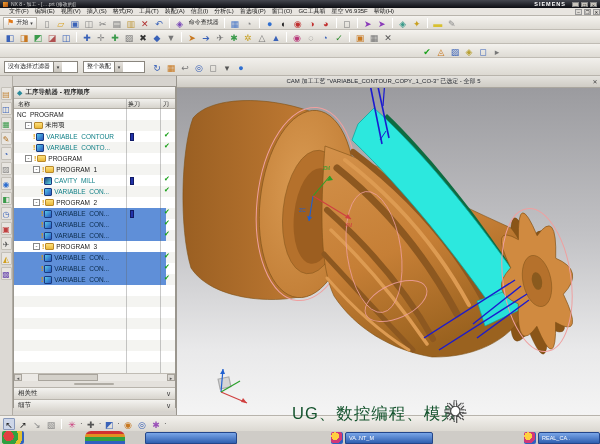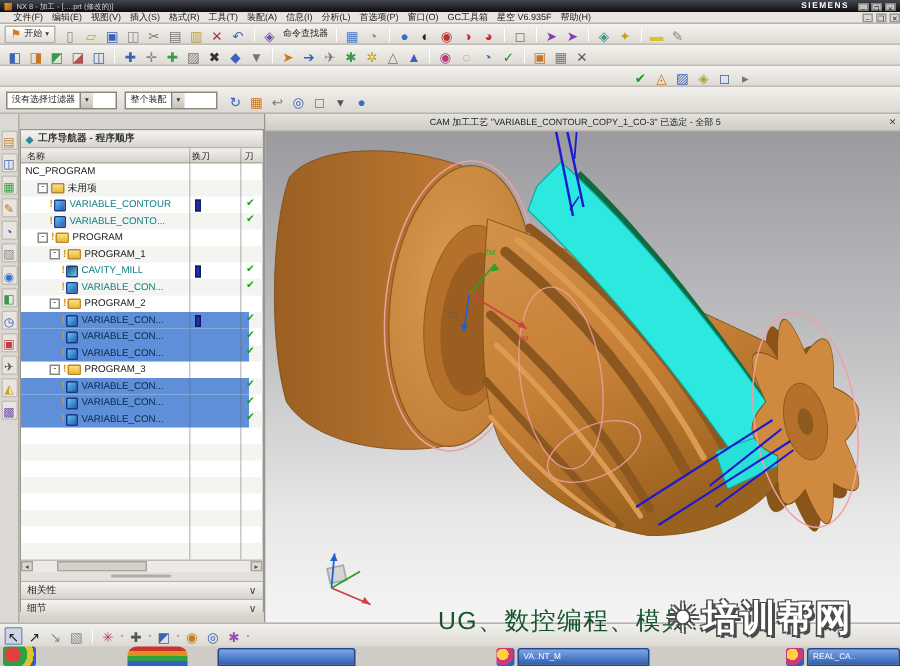--- a/index.html
+++ b/index.html
@@ -554,17 +554,16 @@
   <div id="tilesrow">
     <div class="art" id="art1"></div>
     <div class="art" id="art2"></div>
     <span id="tiles"><span class="tile" style="left: 145px; width: 92px;"></span><span class="tileico" style="left: 331px;"></span><span class="tile" style="left: 345px; width: 88px;">VA..NT_M</span><span class="tileico" style="left: 524px;"></span><span class="tile" style="left: 538px; width: 62px;">REAL_CA..</span></span>
   </div>
 
   <div id="wm">
     <div id="wmred">UG、数控编程、模具</div>
     <div id="wmbadge">
       <span id="wmsun">☀</span>
-      <span id="wmtxt">培训帮网</span>
     </div>
   </div>
 
 </div>
 
 </body></html>

